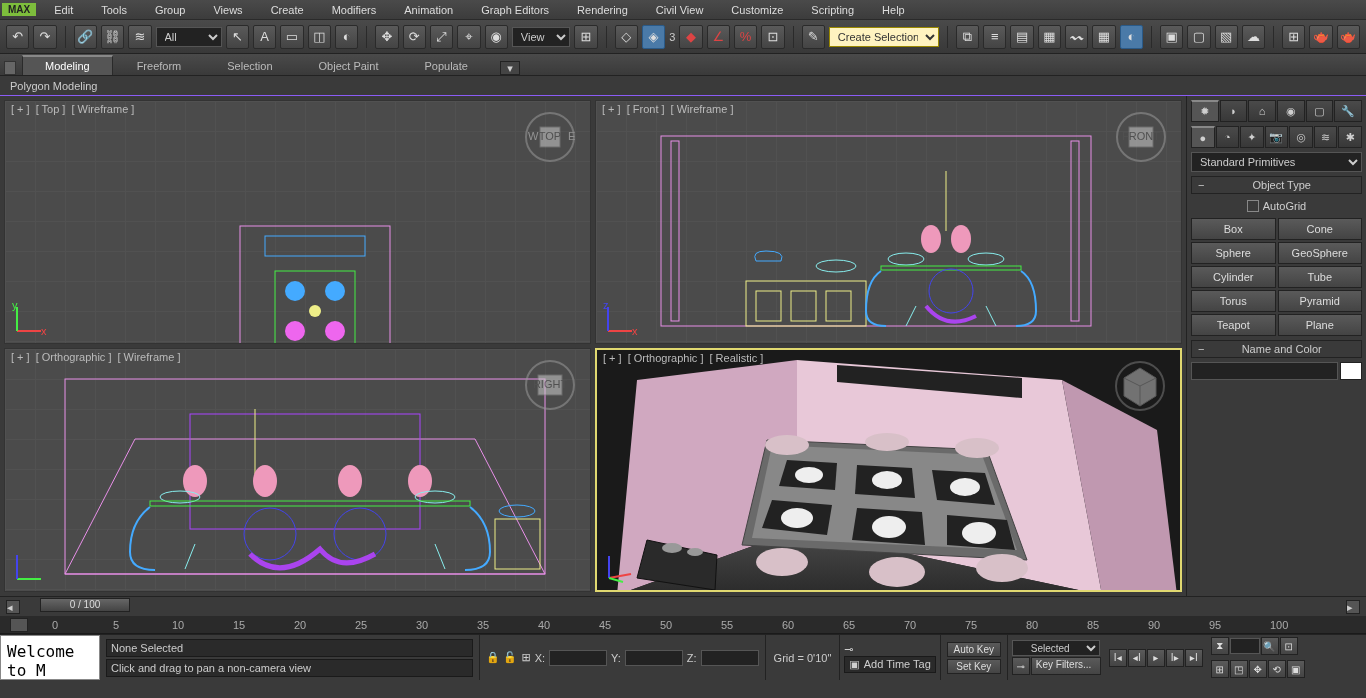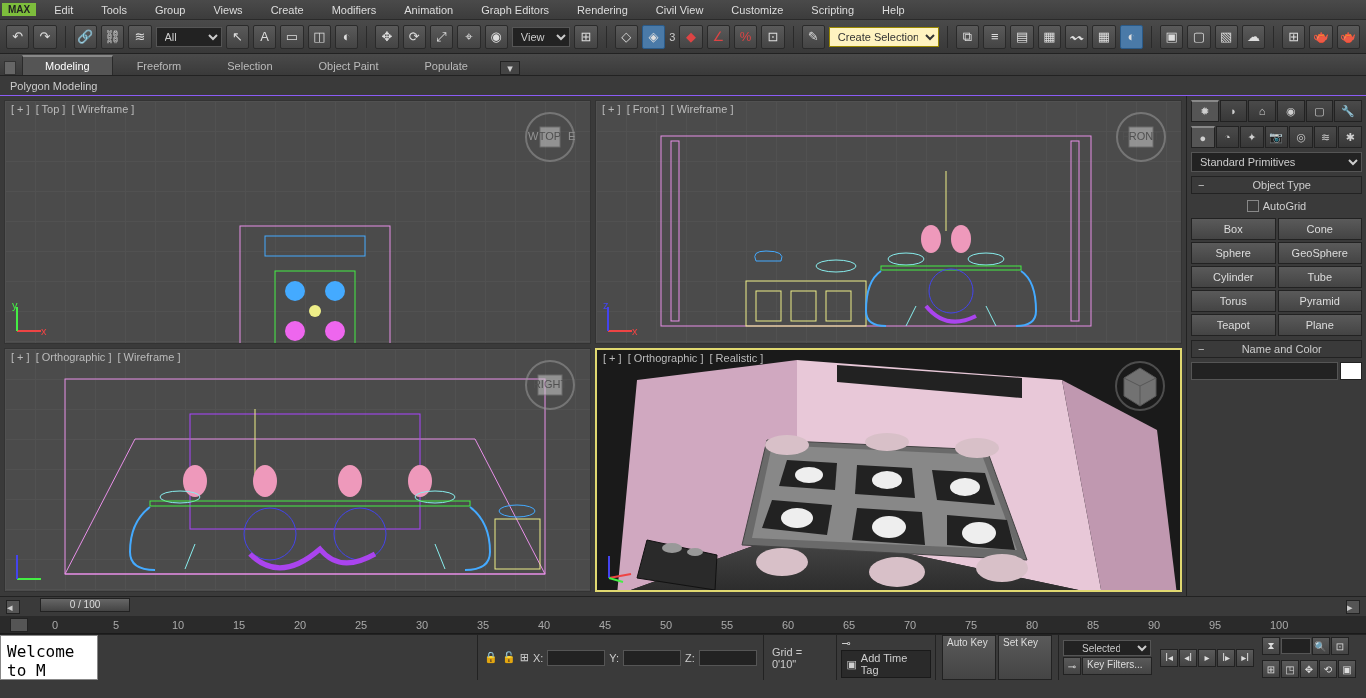--- a/index.html
+++ b/index.html
@@ -41,21 +41,21 @@
 .slider-handle { position: absolute; left: 40px; width: 90px; height: 14px; top: 1px; background: linear-gradient(#666,#444); border: 1px solid #222; text-align: center; color: #ddd; font-size: 10px; line-height: 12px; }
 .trackbar { height: 18px; background: #2a2a2a; display: flex; align-items: center; font-size: 9px; color: #aaa; padding-left: 50px; gap: 51px; border-bottom: 1px solid #1a1a1a; }
 .trackbar .tick { text-align: center; width: 10px; }
 .statusbar { height: 46px; background: #3a3a3a; display: flex; align-items: stretch; border-top: 1px solid #222; }
 .sb-left { width: 100px; background: #fff; color: #000; padding: 6px; font-family: monospace; font-size: 16px; border: 1px solid #888; margin: 0; }
 .sb-prompt { flex: 0 0 380px; display: flex; flex-direction: column; justify-content: center; padding: 0 6px; gap: 2px; border-right: 1px solid #222; }
 .sb-coords { display: flex; align-items: center; gap: 4px; padding: 0 6px; border-right: 1px solid #222; }
 .coord-lbl { color: #ccc; }
 .coord-box { width: 58px; height: 16px; background: #222; border: 1px solid #555; }
 .sb-grid { display: flex; align-items: center; padding: 0 8px; color: #ccc; border-right: 1px solid #222; }
-.sb-keys { display: flex; flex-direction: row; justify-content: center; padding: 0 6px; gap: 2px; border-right: 1px solid #222; }
+.sb-keys { display: flex; flex-direction: column; justify-content: center; padding: 0 6px; gap: 2px; border-right: 1px solid #222; text-align: center; }
 .keybtn { background: linear-gradient(#5a5a5a,#444); border: 1px solid #222; padding: 1px 4px; color: #ddd; font-size: 10px; width: 54px; }
 .sb-filters { display: flex; flex-direction: column; justify-content: center; padding: 0 4px; gap: 1px; }
 .mini-combo { height: 16px; width: 88px; background: #222; border: 1px solid #555; color: #ccc; font-size: 10px; padding: 0 14px; }
 .sb-play { display: flex; align-items: center; gap: 1px; padding: 0 4px; }
 .playbtn { width: 18px; height: 18px; background: linear-gradient(#5a5a5a,#444); border: 1px solid #222; display: flex; align-items: center; justify-content: center; color: #ddd; font-size: 10px; }
 .csel { background: #fff3c0 !important; border: 1px solid #998800 !important; color: #333 !important; }
 .lock-icon { color: #aaa; }
 .scene-art { position: absolute; }
 </style>
 </head>
@@ -404,20 +404,22 @@
   <span class="tick">80</span>
   <span class="tick">85</span>
   <span class="tick">90</span>
   <span class="tick">95</span>
   <span class="tick">100</span>
 </div>
 
 <div class="statusbar">
   <div class="sb-left">Welcome to M</div>
   <div class="sb-prompt">
+    <div style="background:#2a2a2a;border:1px solid #1a1a1a;padding:2px 4px;color:#ccc">None Selected</div>
+    <div style="background:#2a2a2a;border:1px solid #1a1a1a;padding:2px 4px;color:#ccc">Click and drag to pan a non-camera view</div>
   </div>
   <div class="sb-coords">
     <span class="lock-icon">🔒</span>
     <span class="lock-icon">🔓</span>
     <span>⊞</span>
     <span class="coord-lbl">X:</span>
       <div class="coord-box"></div>
     <span class="coord-lbl">Y:</span>
       <div class="coord-box"></div>
     <span class="coord-lbl">Z:</span>

